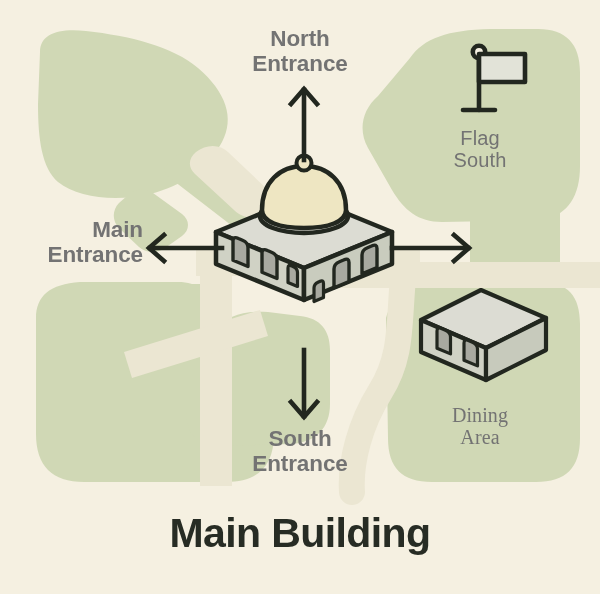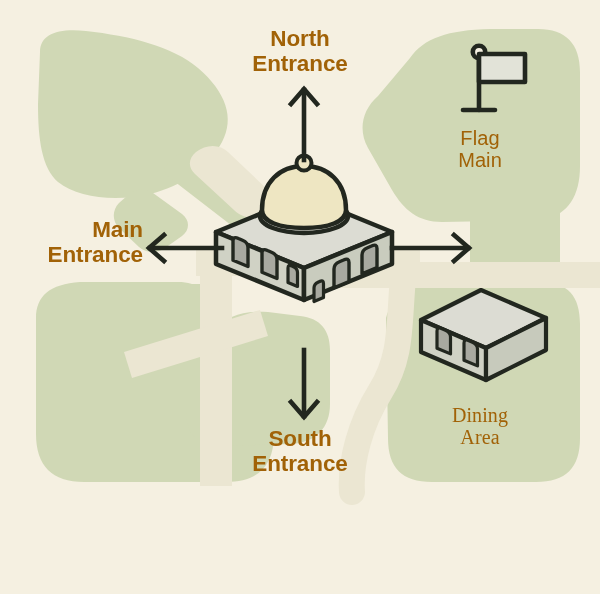--- a/index.html
+++ b/index.html
@@ -21,21 +21,21 @@
   #map-svg {
     position: absolute;
     left: 0;
     top: 0;
     width: 600px;
     height: 594px;
     display: block;
   }
   .lbl {
     position: absolute;
-    color: #a16207;
+    color: #737373;
     line-height: 1.12;
     white-space: pre;
   }
   .lbl-entrance {
     font-size: 22.5px;
     font-weight: 700;
     letter-spacing: -0.1px;
   }
   .lbl-area {
     font-size: 20px;
@@ -222,18 +222,19 @@
   <div class="lbl lbl-entrance" id="label-north">North
 Entrance</div>
 
   <div class="lbl lbl-entrance" id="label-west">Main
 Entrance</div>
 
   <div class="lbl lbl-entrance" id="label-south">South
 Entrance</div>
 
   <div class="lbl lbl-area" id="label-flag">Flag
-Main</div>
+South</div>
 
   <div class="lbl lbl-area" id="label-dining">Dining
 Area</div>
 
+  <div id="page-title">Main Building</div>
 </div>
 
 </body></html>

